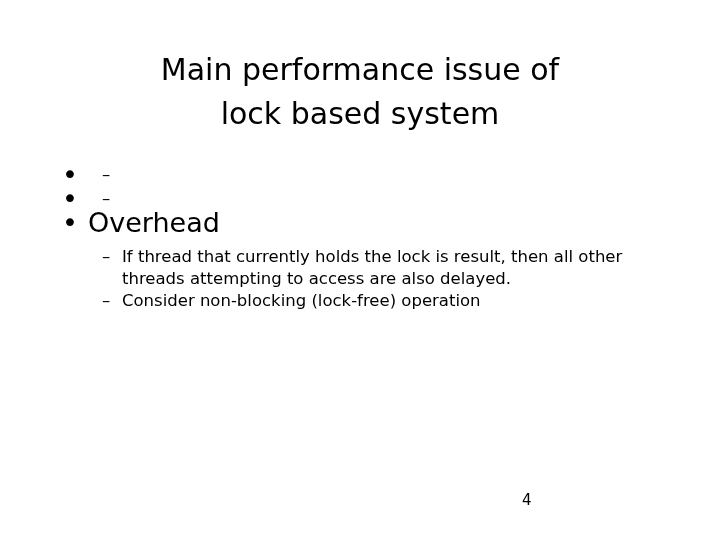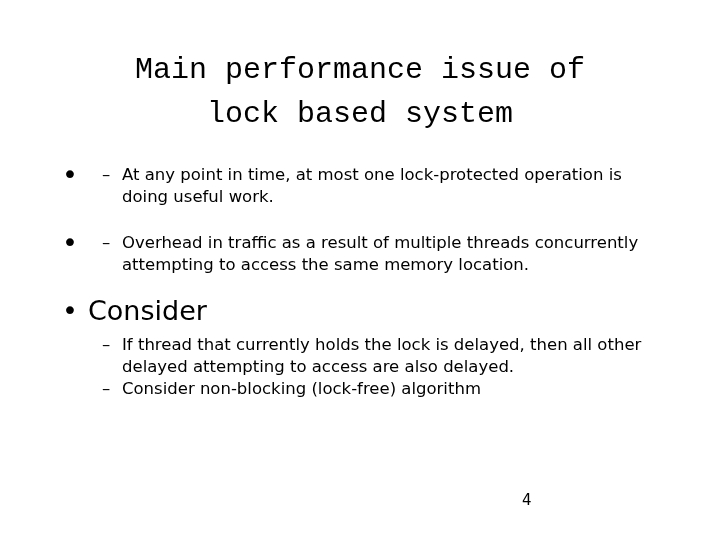--- a/index.html
+++ b/index.html
@@ -29,21 +29,20 @@
     left: 60px;
     top: 48px;
     width: 600px;
     text-align: center;
     font-size: 30px;
     line-height: 44px;
     font-weight: 400;
     letter-spacing: 0px;
     color: #000000;
     white-space: pre-line;
-    font-family: Liberation Mono, monospace;
   }
 
   
   .slide-body {
     position: absolute;
     left: 0px;
     top: 158px;
     width: 720px;
   }
 
@@ -109,52 +108,50 @@
 
   <div class="slide-body">
 
     <div class="bullet-group">
       <div class="bullet-l1">
         <span class="marker">•</span>
       </div>
       <div class="gap-sm"></div>
       <div class="bullet-l2">
         <span class="marker">–</span>
-        <span>At any point in time, at most one lock-protected operation is doing useful work.</span>
       </div>
     </div>
 
     <div class="gap-lg"></div>
 
     <div class="bullet-group">
       <div class="bullet-l1">
         <span class="marker">•</span>
       </div>
       <div class="gap-sm"></div>
       <div class="bullet-l2">
         <span class="marker">–</span>
-        <span>Overhead in traffic as a result of multiple threads concurrently attempting to access the same memory location.</span>
       </div>
     </div>
 
     <div class="gap-lg"></div>
 
     <div class="bullet-group">
       <div class="bullet-l1">
         <span class="marker">•</span>
-        <span>Consider</span>
+        <span>Overhead</span>
       </div>
       <div class="gap-sm"></div>
       <div class="bullet-l2">
         <span class="marker">–</span>
-        <span>If thread that currently holds the lock is delayed, then all other delayed attempting to access are also delayed.</span>
+        <span>If thread that currently holds the lock is result, then all other threads attempting to access are also delayed.</span>
       </div>
       <div class="bullet-l2">
         <span class="marker">–</span>
-        <span>Consider non-blocking (lock-free) algorithm</span>
+        <span>Consider non-blocking (lock-free) operation</span>
       </div>
     </div>
 
   </div>
 
   <div class="page-number">4</div>
 
 </div>
 
 </body></html>

